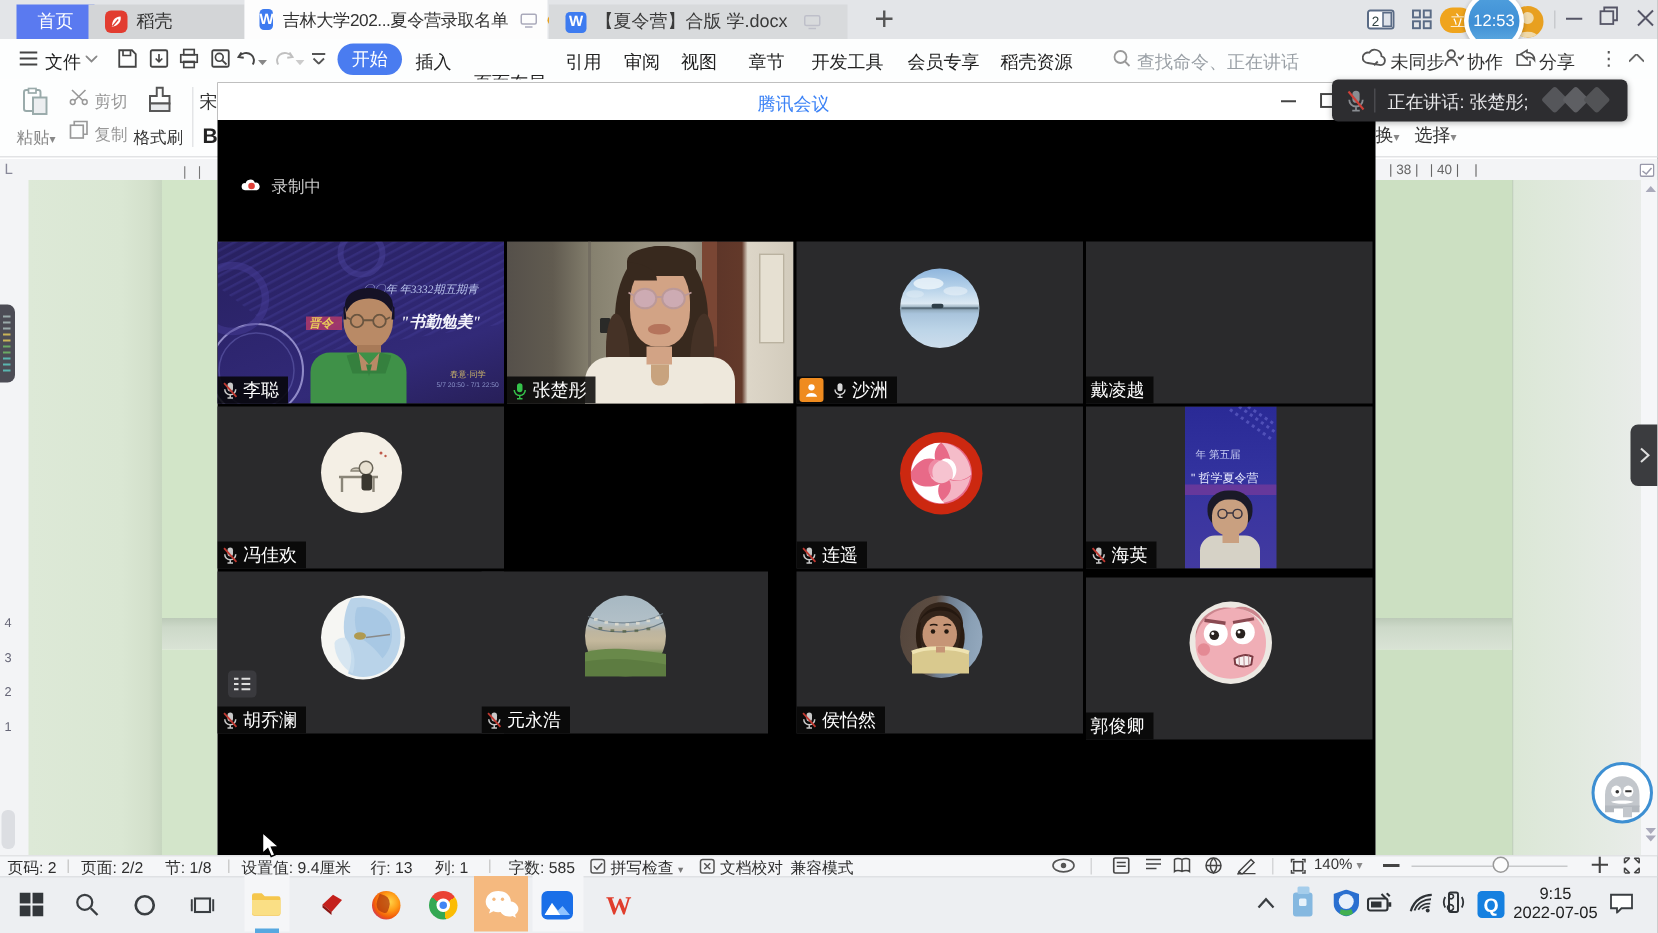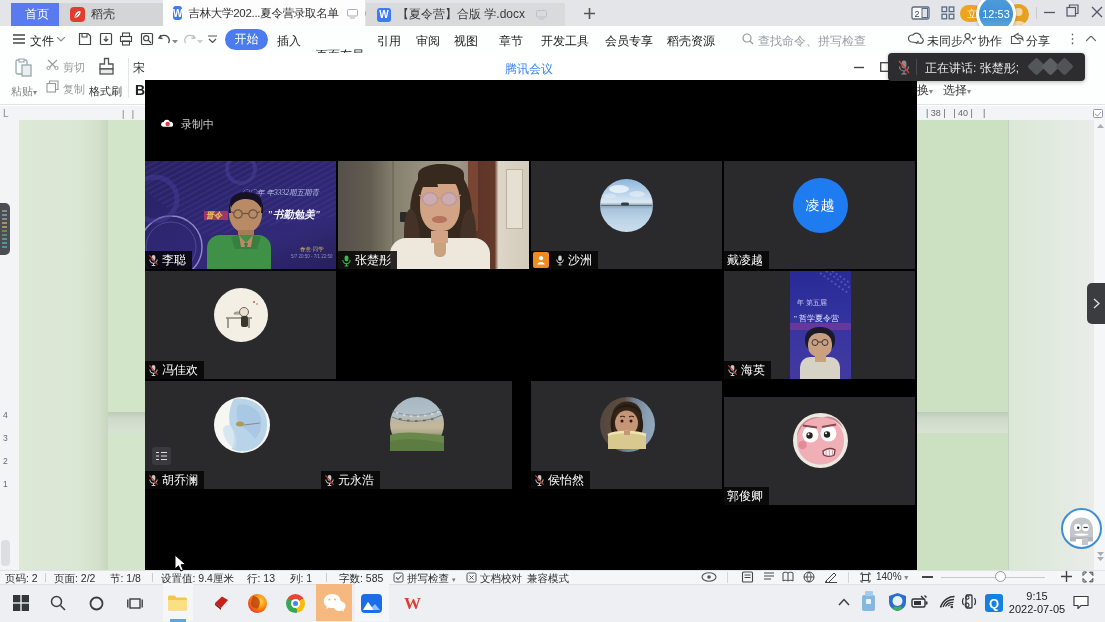--- a/index.html
+++ b/index.html
@@ -126,21 +126,21 @@
 <div class="abs" style="left:416px;top:33px;font-size:12px;color:#222">审阅</div>
 <div class="abs" style="left:454px;top:33px;font-size:12px;color:#222">视图</div>
 <div class="abs" style="left:499px;top:33px;font-size:12px;color:#222">章节</div>
 <div class="abs" style="left:541px;top:33px;font-size:12px;color:#222">开发工具</div>
 <div class="abs" style="left:605px;top:33px;font-size:12px;color:#222">会员专享</div>
 <div class="abs" style="left:667px;top:33px;font-size:12px;color:#222">稻壳资源</div>
 <svg class="abs" style="left:742px;top:33px" width="12" height="12">
       <circle cx="5" cy="5" r="4" fill="none" stroke="#999" stroke-width="1.2"></circle>
       <path d="M8 8 L11 11" stroke="#999" stroke-width="1.2"></path>
     </svg>
-<div class="abs" style="left:758px;top:33px;font-size:12px;color:#9aa0a6">查找命令、拼写检查</div>
+<div class="abs" style="left:758px;top:33px;font-size:12px;color:#9aa0a6">查找命令、正在讲话</div>
 <svg class="abs" style="left:908px;top:32px" width="16" height="13" viewBox="0 0 16 13">
       <path d="M4 10 a3.5 3.5 0 1 1 .8-6.9 A4.5 4.5 0 0 1 13 5.5 a3 3 0 0 1 -.5 5.9z" fill="none" stroke="#555" stroke-width="1.2"></path>
       <path d="M8 11.5 l2.5-2.5" stroke="#555" stroke-width="1.2"></path>
     </svg>
 <div class="abs" style="left:927px;top:33px;font-size:12px;color:#333">未同步</div>
 <svg class="abs" style="left:962px;top:32px" width="14" height="13" viewBox="0 0 14 13">
       <circle cx="5.5" cy="4" r="2.5" fill="none" stroke="#555" stroke-width="1.2"></circle>
       <path d="M1.5 12 a4 4.5 0 0 1 8 0 M10 6 l1.5 1.5 l3-3" fill="none" stroke="#555" stroke-width="1.2"></path>
     </svg>
 <div class="abs" style="left:978px;top:33px;font-size:12px;color:#333">协作</div>
@@ -521,21 +521,20 @@
               <circle cx="5" cy="3.2" r="2.1" fill="#fff"></circle>
               <path d="M1.2 9.5 a3.9 3.3 0 0 1 7.6 0z" fill="#fff"></path>
             </svg>
           </span><svg width="10" height="12" viewBox="0 0 12 13">
             <rect x="4" y="1" width="4" height="6.5" rx="2" fill="#d8d8d8"></rect>
             <path d="M2 6 a4 4 0 0 0 8 0 M6 10 v2 M4 12.4 h4" stroke="#d8d8d8" stroke-width="1.1" fill="none"></path>
           </svg>沙洲</div>
 </div>
 
 <div class="tile" style="left:579px;top:0">
- <div class="avcirc flex" style="left:69px;top:17px;width:55px;height:55px;background:#1f7cf0;color:#fff;font-size:14px;justify-content:center;letter-spacing:1px">凌越</div>
  <div class="label">戴凌越</div>
 </div>
 
 <div class="tile" style="left:0;top:110px">
  <div class="avcirc" style="left:69px;top:17px;width:54px;height:54px;background:#f4efe5"></div>
  <svg class="abs" style="left:69px;top:17px" width="54" height="54" viewBox="0 0 54 54">
           <g stroke="#8a8578" fill="none" stroke-width="1">
             <path d="M12 30 h26 M14 30 v10 M35 30 v10 M33 30 v8" stroke-width="1.6"></path>
             <path d="M20 26 a3.5 2 0 0 1 7 0z" fill="#cfc9ba"></path>
           </g>
@@ -545,20 +544,40 @@
           <circle cx="43" cy="16" r=".8" fill="#c05a4a"></circle>
         </svg>
  <div class="label"><svg width="11" height="12" viewBox="0 0 12 13">
             <rect x="4" y="1" width="4" height="6.5" rx="2" fill="#c8c8c8"></rect>
             <path d="M2 6 a4 4 0 0 0 8 0 M6 10 v2 M4 12.4 h4" stroke="#c8c8c8" stroke-width="1.1" fill="none"></path>
             <path d="M1.5 1.5 L10.5 11.5" stroke="#c03830" stroke-width="1.3"></path>
           </svg>冯佳欢</div>
 </div>
 
 
+<div class="tile" style="left:386px;top:110px">
+ <div class="avcirc" style="left:69px;top:17px;width:55px;height:55px;background:#cc2810"></div>
+ <svg class="abs" style="left:76px;top:24px" width="41" height="41" viewBox="0 0 80 80">
+  <circle cx="40" cy="40" r="40" fill="#e86a88"></circle>
+  <g fill="#fff">
+   <path d="M40 0 C18 0 2 18 1 38 C8 24 20 18 32 22 C30 12 34 4 40 0z"></path>
+   <path d="M40 0 C62 2 78 20 79 42 C70 50 58 52 48 46 C56 36 54 14 40 0z" opacity=".55"></path>
+   <path d="M2 48 C6 68 24 80 44 79 C36 72 34 62 38 54 C24 60 10 58 2 48z"></path>
+   <path d="M78 44 C74 66 56 79 36 79 C52 70 56 58 50 48 C60 52 70 50 78 44z" opacity=".5"></path>
+   <circle cx="40" cy="38" r="15" fill="#f6c3d0"></circle>
+   <path d="M40 23 C52 25 58 36 54 48 C62 42 62 28 52 22 C48 20 43 21 40 23z" fill="#fff"></path>
+   <path d="M40 23 C30 26 26 36 30 46 C20 40 22 26 32 22z" fill="#ef8ba5"></path>
+  </g>
+ </svg>
+ <div class="label"><svg width="11" height="12" viewBox="0 0 12 13">
+            <rect x="4" y="1" width="4" height="6.5" rx="2" fill="#c8c8c8"></rect>
+            <path d="M2 6 a4 4 0 0 0 8 0 M6 10 v2 M4 12.4 h4" stroke="#c8c8c8" stroke-width="1.1" fill="none"></path>
+            <path d="M1.5 1.5 L10.5 11.5" stroke="#c03830" stroke-width="1.3"></path>
+          </svg>连遥</div>
+</div>
 
 <div class="tile" style="left:579px;top:110px">
  <div style="position:absolute;left:66px;top:0;width:61px;height:108px;background:linear-gradient(180deg,#2a2a96 0%,#32329e 40%,#3a35a0 60%,#423aa0 100%)"></div>
  <svg class="abs" style="left:66px;top:0" width="61" height="108" viewBox="0 0 61 108">
   <g stroke="#5a5ac0" stroke-width="2" opacity=".8">
             <path d="M30 2 L58 22 M36 0 L60 17 M42 0 L60 12" stroke-dasharray="2 2.5"></path>
           </g>
   <text x="7" y="34" font-size="7" fill="#c8cdf2">年 第五届</text>
   <rect x="0" y="52" width="61" height="7" fill="#7a3a9a" opacity=".7"></rect>
   <text x="4" y="50" font-size="8" fill="#e8eaff">" 哲学夏令营</text>
@@ -651,21 +670,21 @@
   <path d="M8 38 C16 34 36 34 46 38" stroke="#efe3b2" stroke-width="2.5" fill="none"></path>
   <path d="M24 34 h6 v4 h-6z" fill="#c69576"></path>
  </svg>
  <div class="label"><svg width="11" height="12" viewBox="0 0 12 13">
             <rect x="4" y="1" width="4" height="6.5" rx="2" fill="#c8c8c8"></rect>
             <path d="M2 6 a4 4 0 0 0 8 0 M6 10 v2 M4 12.4 h4" stroke="#c8c8c8" stroke-width="1.1" fill="none"></path>
             <path d="M1.5 1.5 L10.5 11.5" stroke="#c03830" stroke-width="1.3"></path>
           </svg>侯怡然</div>
 </div>
 
-<div class="tile" style="left:579px;top:236px">
+<div class="tile" style="left:579px;top:224px">
  <div class="avcirc" style="left:69px;top:16px;width:55px;height:55px;background:#ece8e2"></div>
  <svg class="abs" style="left:69px;top:16px" width="55" height="55" viewBox="0 0 55 55">
   <path d="M27.5 4 C41 4 51 14 51 27.5 C51 42 41 51.5 27.5 51.5 C14 51.5 4 42 4 27.5 C4 14 14 4 27.5 4z" fill="#f0aeb6"></path>
   <path d="M4 26 C5 14 15 4.5 28 4.5 C20 2 8 8 5 18 C4 20 4 23 4 26z" fill="#cc868e"></path>
   <path d="M30 4.5 C38 1 48 7 50 16 C46 9 38 5 30 4.5z" fill="#cc868e"></path>
   <circle cx="17.5" cy="21.5" r="8" fill="#fff"></circle>
           <circle cx="35.5" cy="20.5" r="8" fill="#fff"></circle>
   <circle cx="16.5" cy="22.5" r="3.2" fill="#28221e"></circle>
           <circle cx="34" cy="21.5" r="3.2" fill="#28221e"></circle>
   <circle cx="15.5" cy="21.3" r="1" fill="#fff"></circle>

